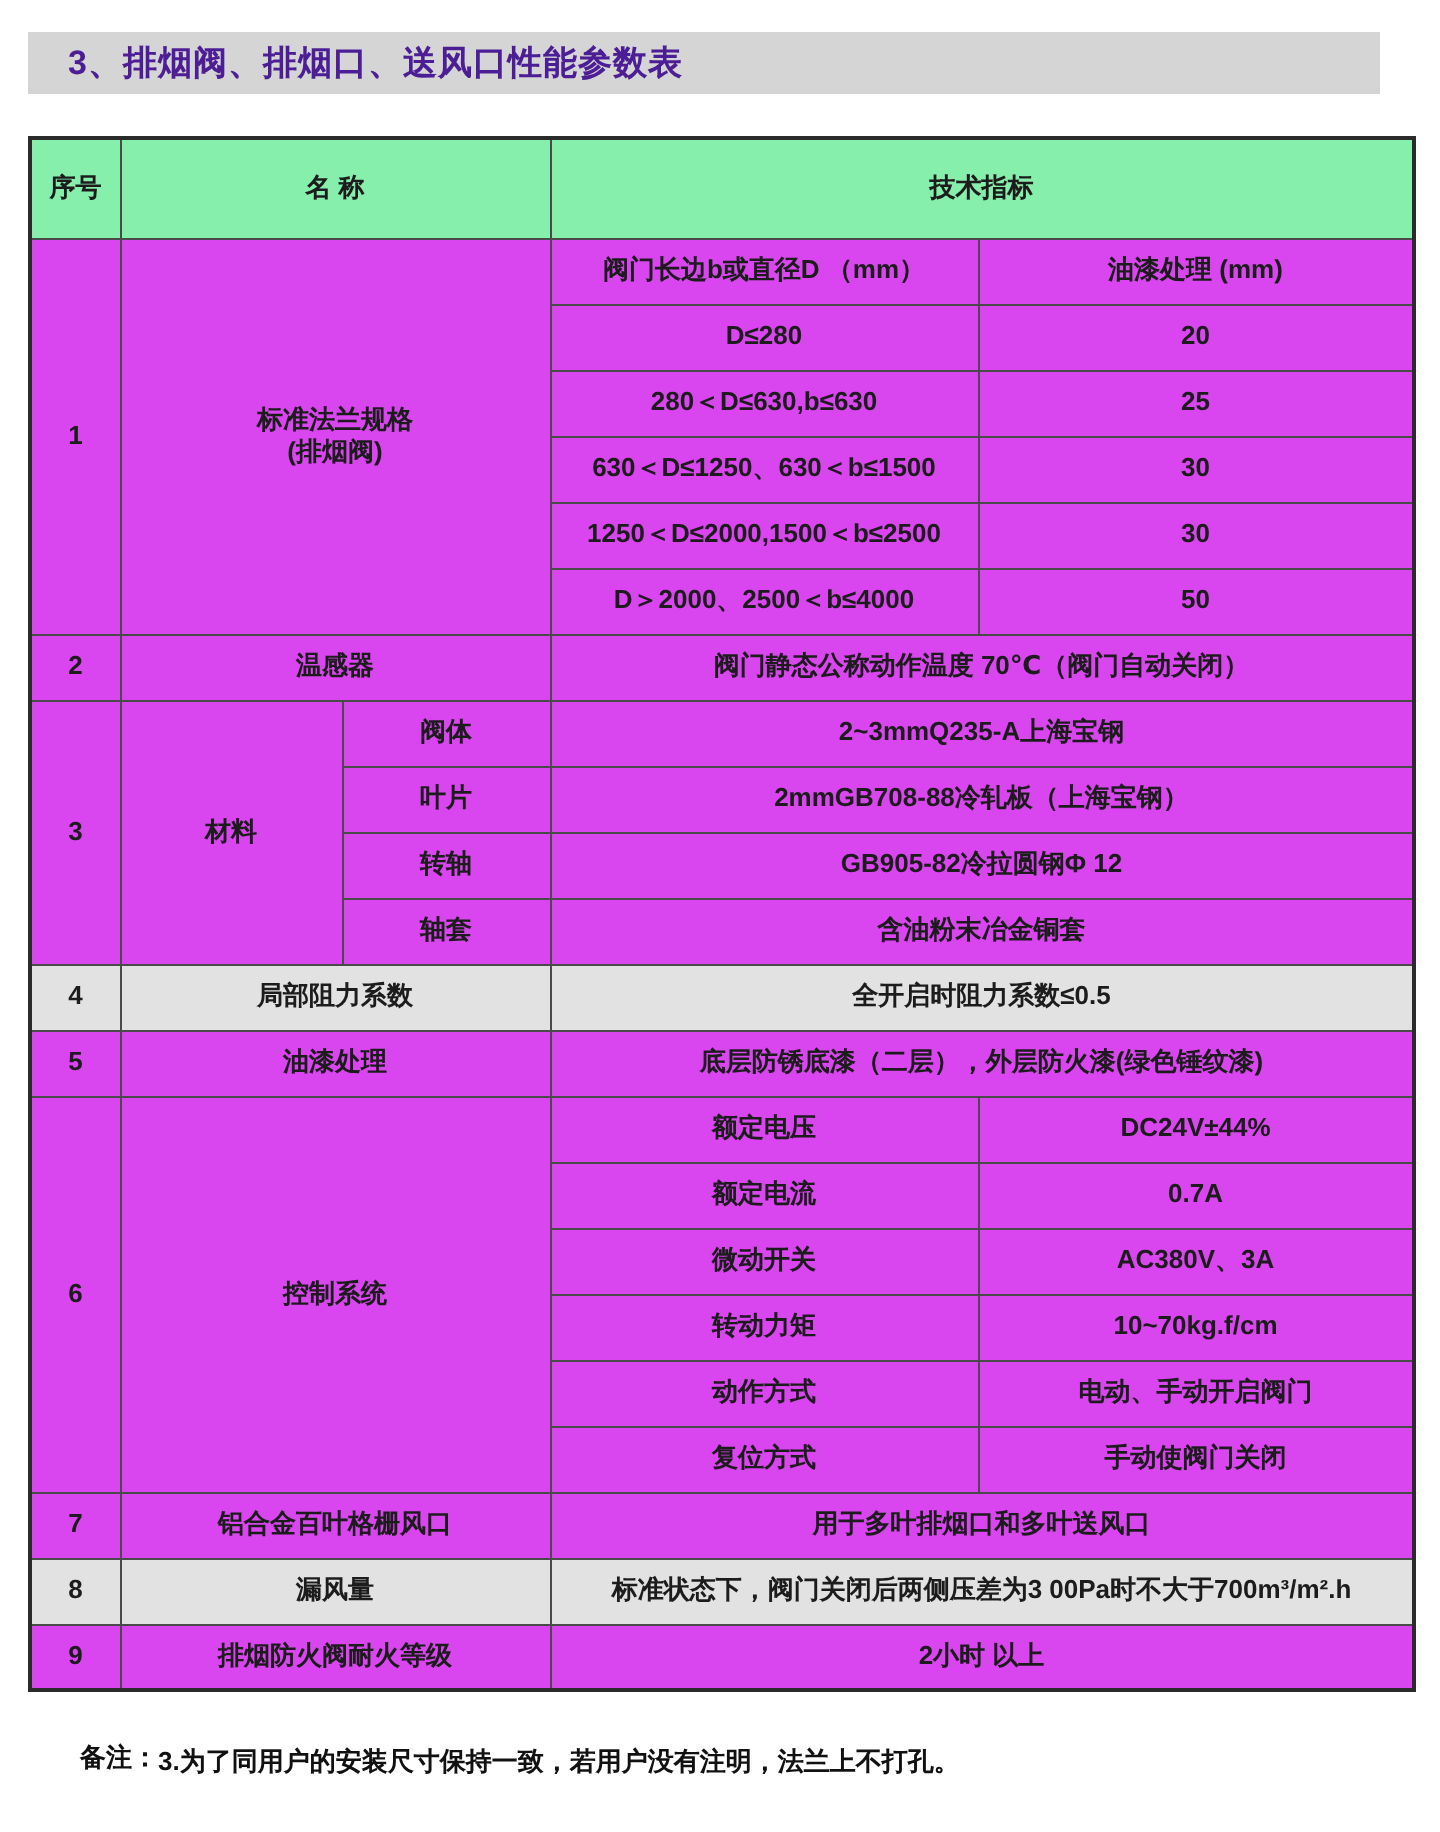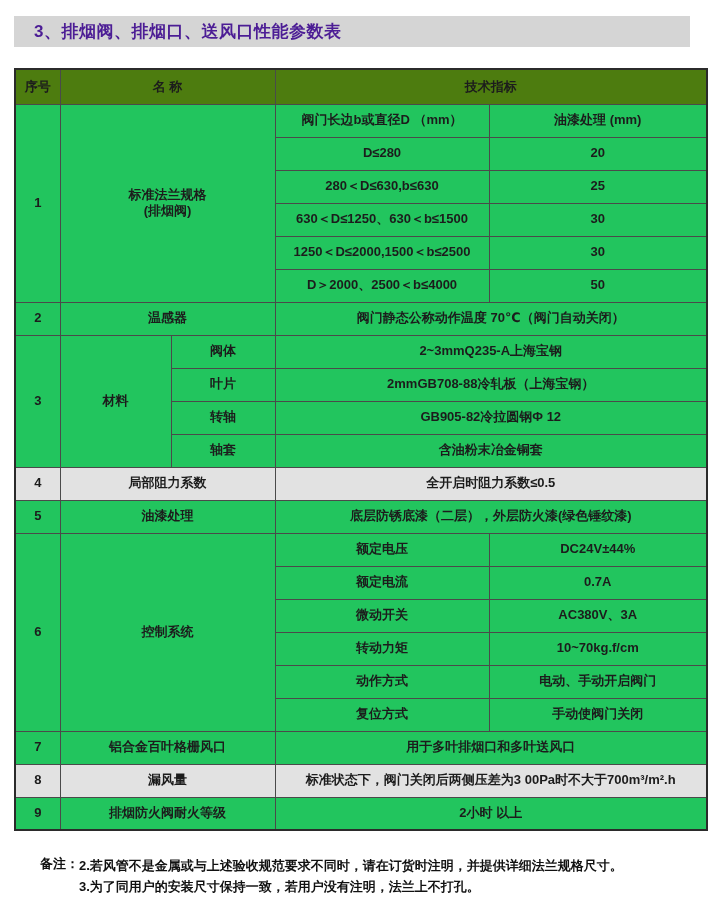--- a/index.html
+++ b/index.html
@@ -37,24 +37,24 @@
   col.c-t1   { width: 214px; }
   col.c-t2   { width: 218px; }
   .spec th, .spec td {
     border: 1px solid #4a4a4a;
     font-size: 13px;
     font-weight: bold;
     text-align: center;
     vertical-align: middle;
     height: 33px;
     padding: 2px 4px;
-    background: #22c55e;
+    background: #d946ef;
     line-height: 1.25;
   }
-  .spec tr.head th { height: 35px; background: #4d7c0f; }
+  .spec tr.head th { height: 50px; background: #86efac; }
   .spec tr.shaded td { background: #e2e2e2; }
   .two-line span { display: block; }
   .notes {
     margin-top: 24px;
     display: flex;
     font-size: 13px;
     font-weight: bold;
     color: #111;
     padding-left: 26px;
   }
@@ -195,18 +195,17 @@
         <td>9</td>
         <td colspan="2">排烟防火阀耐火等级</td>
         <td colspan="2">2小时 以上</td>
       </tr>
     </tbody>
   </table>
 
   <div class="notes">
     <div class="notes-label">备注：</div>
     <div class="notes-lines">
-      <div>2.若风管不是金属或与上述验收规范要求不同时，请在订货时注明，并提供详细法兰规格尺寸。</div>
       <div>3.为了同用户的安装尺寸保持一致，若用户没有注明，法兰上不打孔。</div>
     </div>
   </div>
 
 </div>
 
 </body></html>

